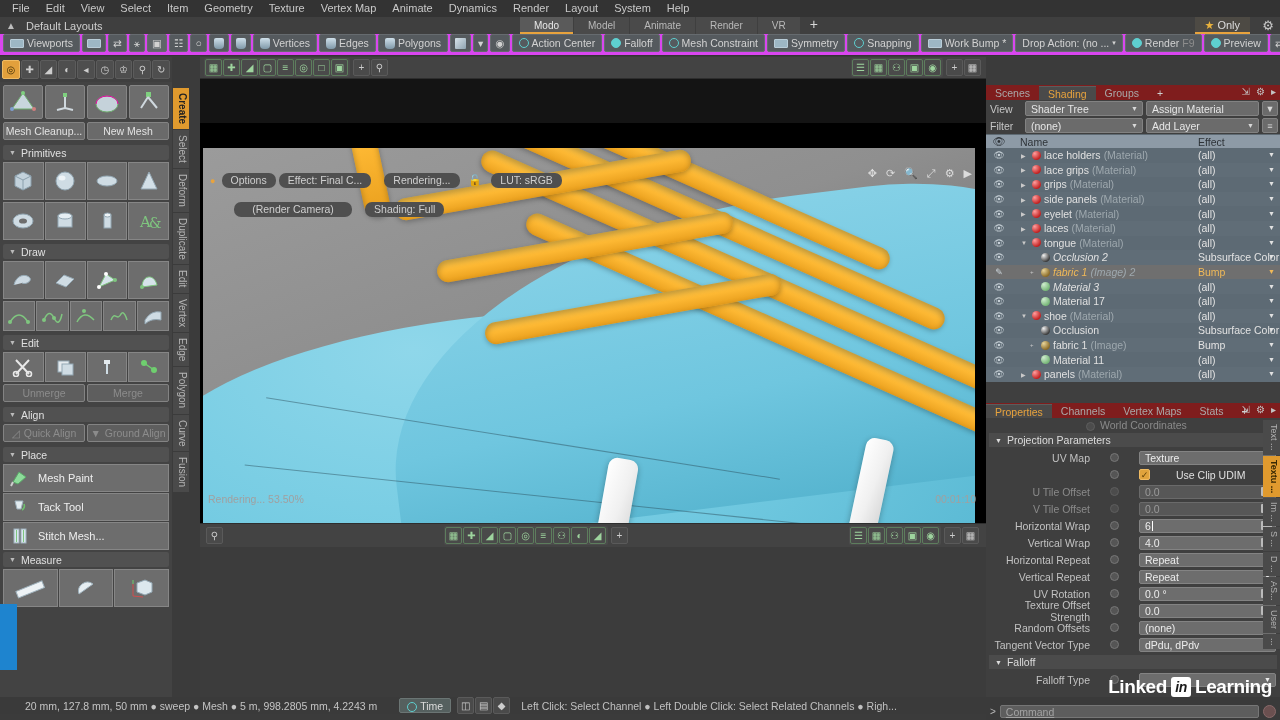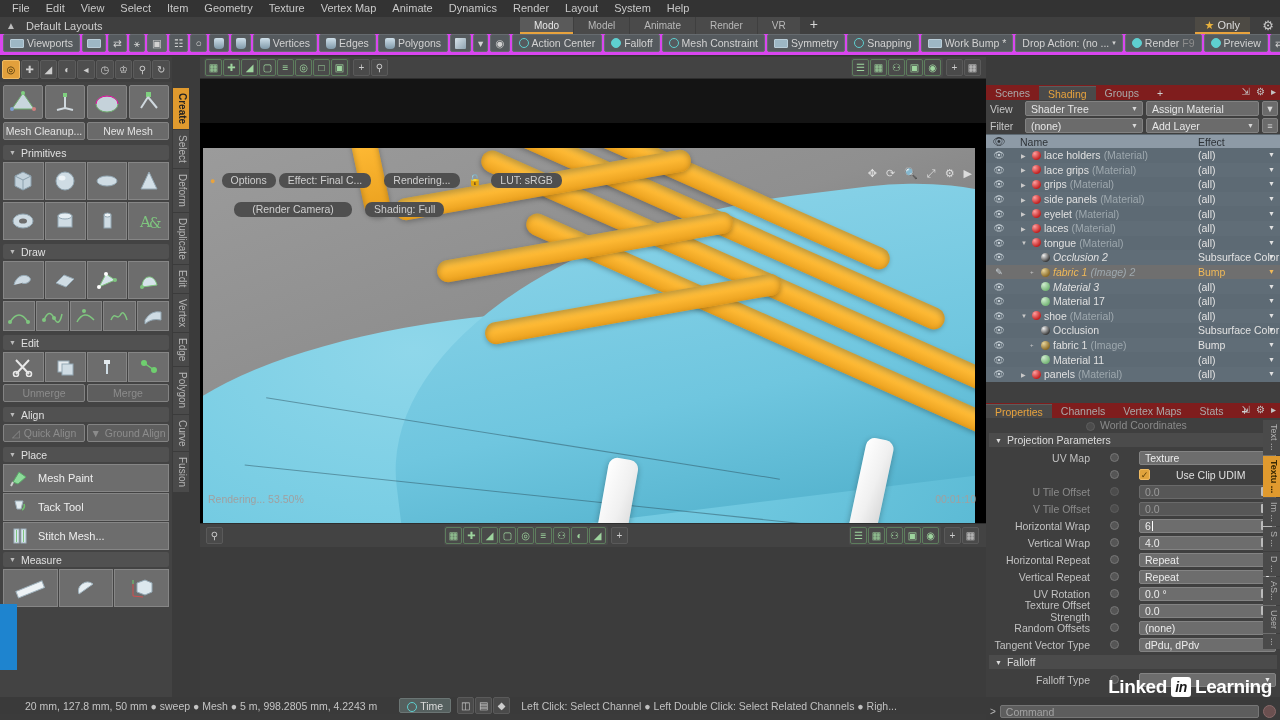--- a/index.html
+++ b/index.html
@@ -176,21 +176,21 @@
   .statusbar{ position:absolute; left:0; top:697px; width:1280px; height:17px; background:#3a3a3a;
      display:flex; align-items:center; font-size:10.5px; color:#c4c4c4;}
   .statusbar .sb-l{ padding-left:25px; }
   .statusbar .tbtn2{ height:15px; background:#55605f; border:1px solid #6b7574; border-radius:2px;
      display:flex; align-items:flex-end; gap:3px; padding:0 7px; color:#dcdcdc;}
   .statusbar .hint{ padding-left:10px; color:#c0c0c0;}
   .cmdbar{ position:absolute; left:986px; top:703px; width:294px; height:17px; background:#3a3a3a;
      display:flex; align-items:center; gap:4px; padding:0 4px;}
   .cmdbar .arrow{ color:#b8b8b8; font-size:10px;}
   .cmdbar .cmdin{ flex:1; height:13px; background:#5d5d5d; border:1px solid #767676; border-radius:2px;
-     color:#a2a2a2; font-size:10.5px; padding:0 5px; display:flex; }
+     color:#a2a2a2; font-size:10.5px; padding:0 5px; display:flex; text-decoration:underline;}
   .cmdbar .rdot{ width:13px; height:13px; border-radius:50%; background:#6b5050; border:1px solid #8a6a6a;}
   .linkedin{ position:absolute; right:8px; bottom:22px; display:flex; align-items:center; gap:4px;
      color:#ffffff; font-size:19px; font-weight:bold; letter-spacing:-0.4px;}
   .li-box{ width:20px;height:20px;background:#fff;color:#1a1a1a;border-radius:3px;font-size:14px;
      display:flex;align-items:center;justify-content:center; font-style:italic;}
 </style>
 </head>
 <body>
 
 <div class="app">

